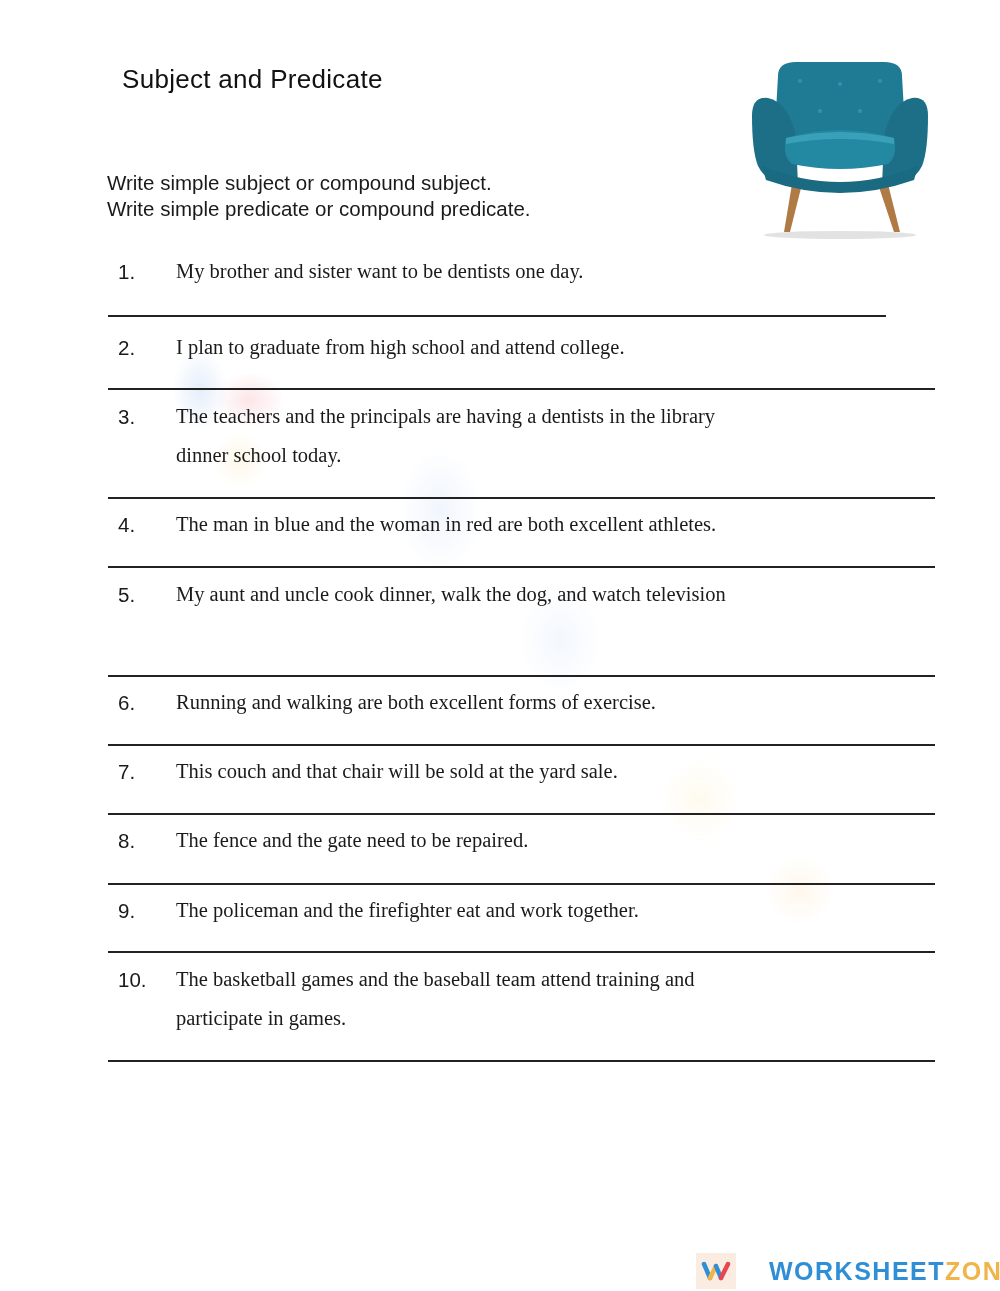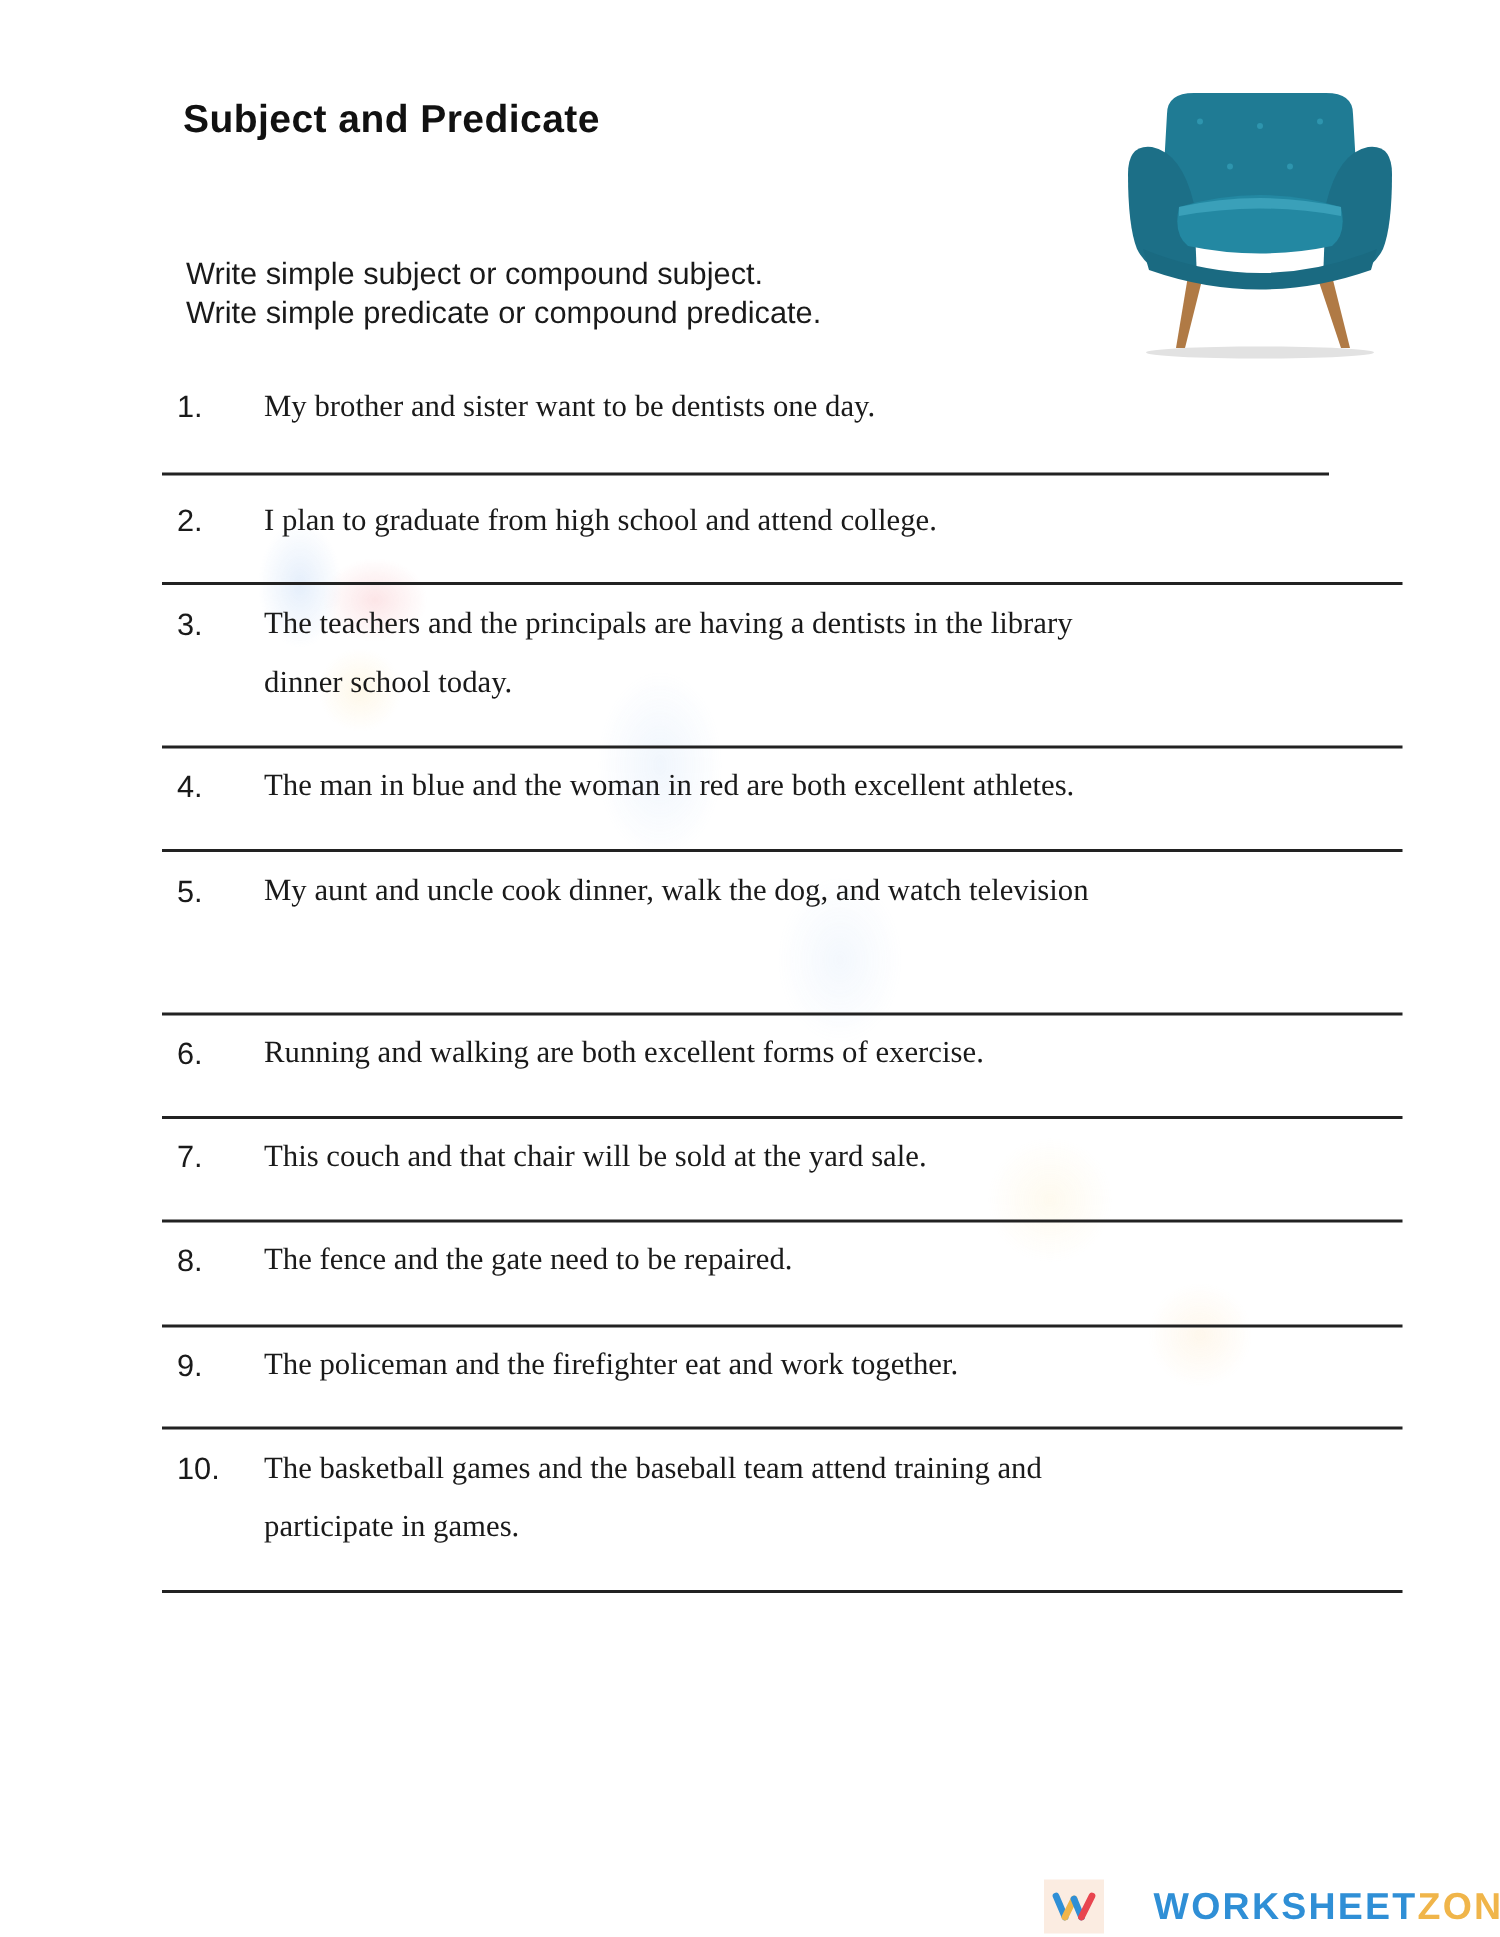--- a/index.html
+++ b/index.html
@@ -14,23 +14,23 @@
         radial-gradient(ellipse 50px 40px at 110px 70px, rgba(240,120,130,0.35), transparent 70%),
         radial-gradient(ellipse 40px 40px at 100px 130px, rgba(250,210,120,0.3), transparent 70%),
         radial-gradient(ellipse 60px 90px at 300px 180px, rgba(150,190,240,0.25), transparent 70%),
         radial-gradient(ellipse 60px 80px at 420px 310px, rgba(150,190,240,0.2), transparent 70%),
         radial-gradient(ellipse 60px 60px at 560px 470px, rgba(250,220,140,0.25), transparent 70%),
         radial-gradient(ellipse 50px 50px at 660px 560px, rgba(250,200,120,0.25), transparent 70%);
     }
 
     .title {
       position: absolute; left: 122px; top: 64px;
-      font-size: 26px; font-weight: bold; letter-spacing: 0.3px; color: #111;
+      font-size: 26px; font-weight: normal; letter-spacing: 0.3px; color: #111;
     }
-    .instructions { position: absolute; left: 124px; top: 170px; font-size: 20.5px; line-height: 26px; color: #1a1a1a; }
+    .instructions { position: absolute; left: 107px; top: 170px; font-size: 20.5px; line-height: 26px; color: #1a1a1a; }
 
     .chair { position: absolute; left: 748px; top: 56px; width: 184px; height: 186px; }
 
     .q { position: absolute; left: 118px; font-size: 20.5px; line-height: 39px; color: #1a1a1a; }
     .q .num { position: absolute; left: 0; top: 0; width: 50px; }
     .q .text { position: absolute; left: 58px; top: 0; width: 690px; font-family: Liberation Serif, serif; }
 
     .answer-line { position: absolute; left: 108px; height: 1.6px; background: #222; }
 
     .logo { position: absolute; left: 696px; top: 1253px; height: 36px; display: flex; align-items: center; gap: 19px; }

